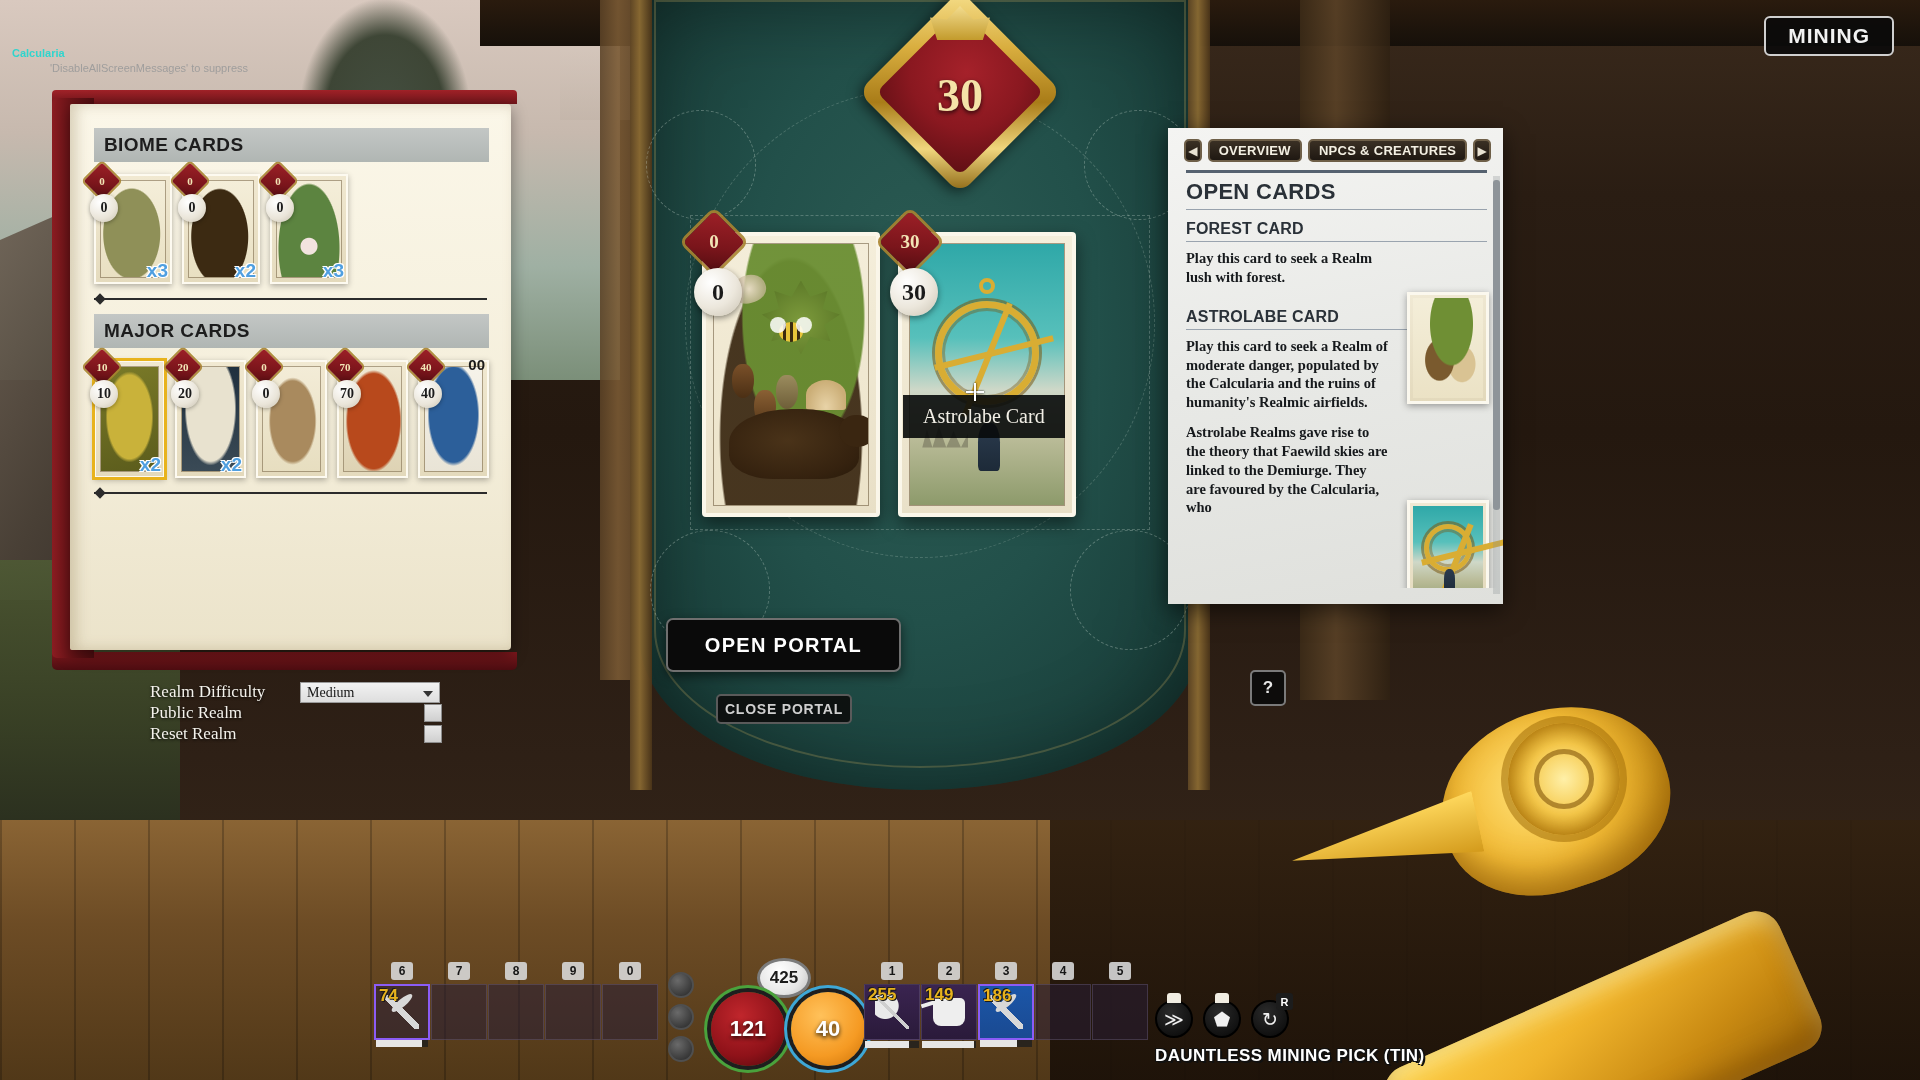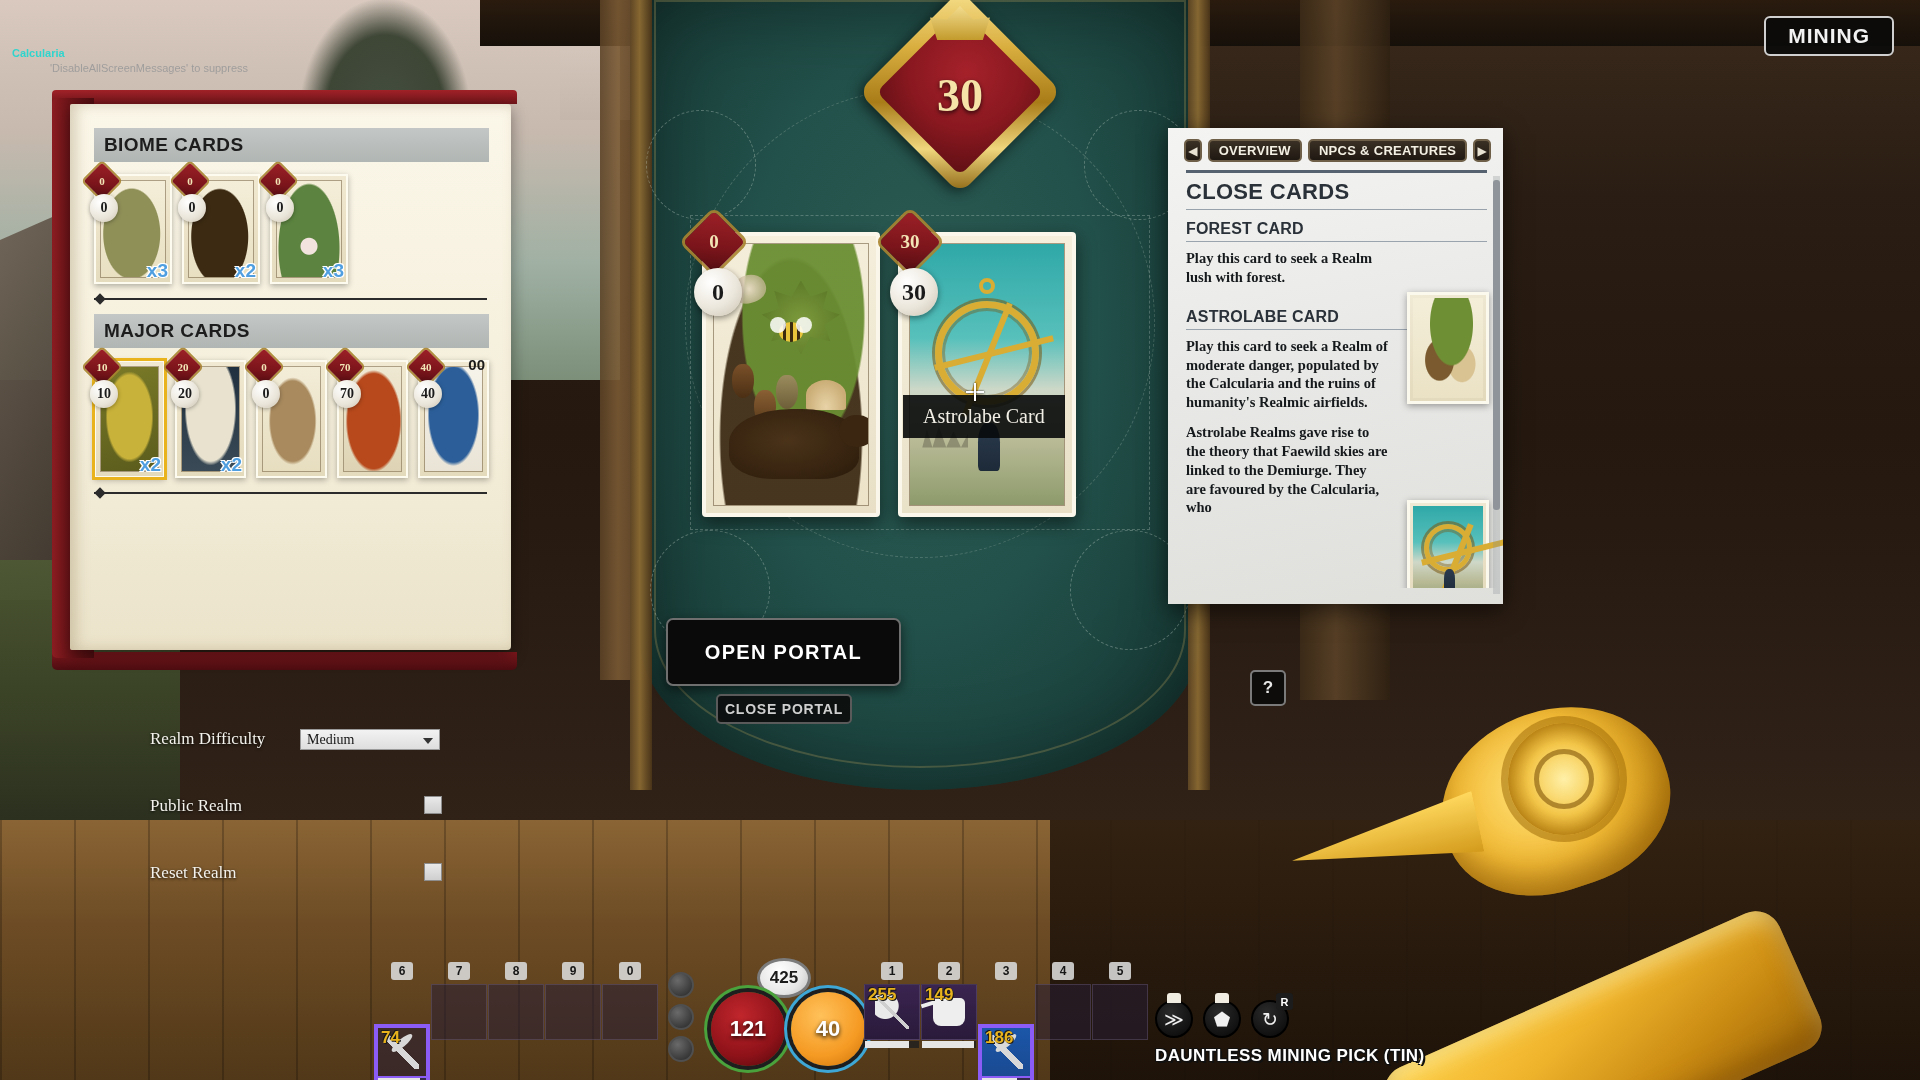--- a/index.html
+++ b/index.html
@@ -340,21 +340,21 @@
   }
   #cursor::before, #cursor::after {
     content: ''; position: absolute; background: #fff;
     box-shadow: 0 0 2px #000;
   }
   #cursor::before { left: 0; top: 8px; width: 18px; height: 2px; }
   #cursor::after { left: 8px; top: 0; width: 2px; height: 18px; }
 
   
   #open-portal {
-    position: absolute; left: 666px; top: 618px; width: 235px; height: 68px; z-index: 30;
+    position: absolute; left: 666px; top: 618px; width: 235px; height: 54px; z-index: 30;
     background: #0a0a0a;
     border: 2px solid #6f6f6f; border-radius: 7px;
     color: #fff; font-family: "Liberation Sans", sans-serif;
     font-weight: 700; font-size: 20px; letter-spacing: 1.3px;
     display: flex; align-items: center; justify-content: center;
     cursor: pointer;
     box-shadow: 0 4px 12px rgba(0,0,0,.55);
   }
   #close-portal {
     position: absolute; left: 716px; top: 694px; width: 136px; height: 30px; z-index: 30;
@@ -478,21 +478,21 @@
       linear-gradient(180deg, #f3ecd7 0%, #e7dec0 100%); }
   .art-squirrel { background:
       radial-gradient(ellipse at 52% 52%, #b8491c 0 26px, transparent 28px),
       linear-gradient(180deg, #efe8d2 0%, #ded3b4 100%); }
   .art-machine { background:
       radial-gradient(ellipse at 50% 46%, #2c5f9a 0 24px, transparent 26px),
       linear-gradient(180deg, #f6f3ea 0%, #e9e4d6 100%); }
 
   
   #settings { position: absolute; left: 150px; top: 682px; z-index: 26; }
-  .set-row { display: flex; align-items: flex-start; height: 20px; margin-bottom: 1px; margin-top: 47px; }
+  .set-row { display: flex; align-items: center; height: 20px; margin-bottom: 1px; }
   .set-label {
     width: 150px; color: #f4f2ec; font-size: 17px;
     font-family: "Liberation Serif", serif;
     text-shadow: 0 1px 3px rgba(0,0,0,.9);
   }
   .set-dropdown {
     position: relative; width: 140px; height: 21px;
     background: linear-gradient(180deg, #f2f2f2 0%, #dedede 100%);
     border: 1px solid #9a9a9a;
     color: #141414; font-size: 14px;
@@ -595,21 +595,21 @@
     color: #161616; font-family: "Liberation Sans", sans-serif;
     font-weight: 700; font-size: 12px;
     display: flex; align-items: center; justify-content: center;
   }
   .hotslot {
     position: absolute; width: 56px; height: 56px;
     background: rgba(40,30,52,.55);
     border: 1px solid rgba(120,110,140,.35);
   }
   .hotslot.filled { background: linear-gradient(180deg, #3a2450 0%, #2a1a3a 100%); }
-  .hotslot.active { border: 4px solid #8b5cf6; margin-top: 40px; }
+  .hotslot.active { border: 2px solid #8b5cf6; }
   .hot-count {
     position: absolute; left: 3px; top: 0; z-index: 3;
     color: #e8b31d; font-family: "Liberation Sans", sans-serif;
     font-weight: 700; font-size: 17px;
     text-shadow: 1px 1px 0 #1b1b1b, -1px -1px 0 #1b1b1b;
   }
   .hot-bar {
     position: absolute; left: 0; bottom: -9px; width: 100%; height: 7px;
     background: rgba(30,30,30,.8);
   }
@@ -915,21 +915,21 @@
       <span class="glyph">◀</span>
     </div>
     <div class="tab-btn">OVERVIEW</div>
     <div class="tab-btn">NPCS &amp; CREATURES</div>
     <div class="tab-arrow">
       <span class="glyph">▶</span>
     </div>
   </div>
 
   <div class="lore-body">
-    <div class="lore-title">CLOSE CARDS</div>
+    <div class="lore-title">OPEN CARDS</div>
 
     <div class="lore-sub">FOREST CARD</div>
     <div class="lore-p">Play this card to seek a Realm lush with forest.</div>
 
     <div class="lore-sub">ASTROLABE CARD</div>
     <div class="lore-p">Play this card to seek a Realm of moderate danger, populated by the Calcularia and the ruins of humanity's Realmic airfields.</div>
     <div class="lore-p">Astrolabe Realms gave rise to the theory that Faewild skies are linked to the Demiurge. They are favoured by the Calcularia, who</div>
 
     <div class="lore-thumb lt1">
       <div class="lt-in">

